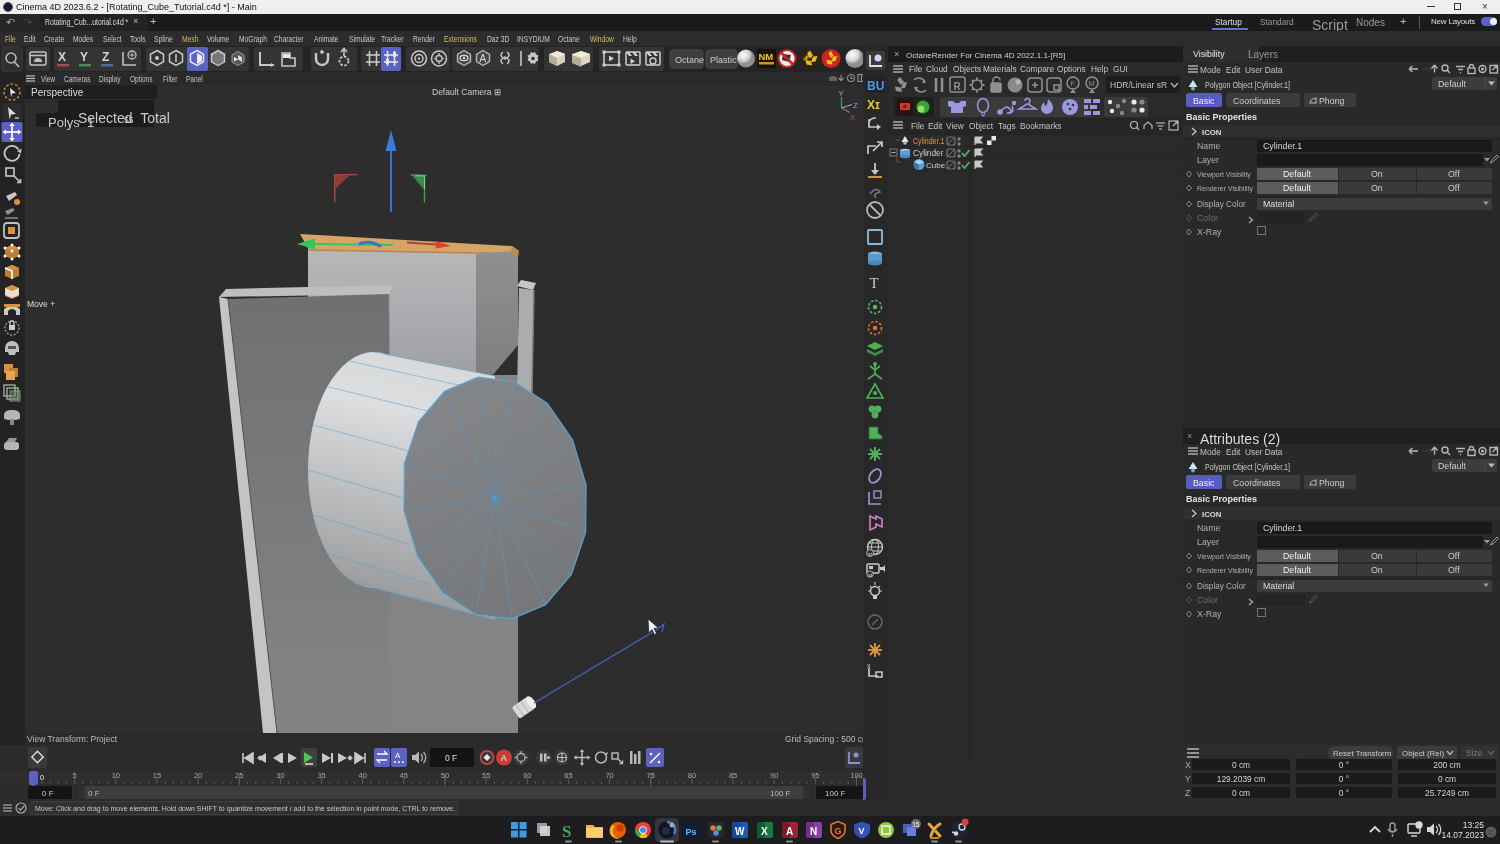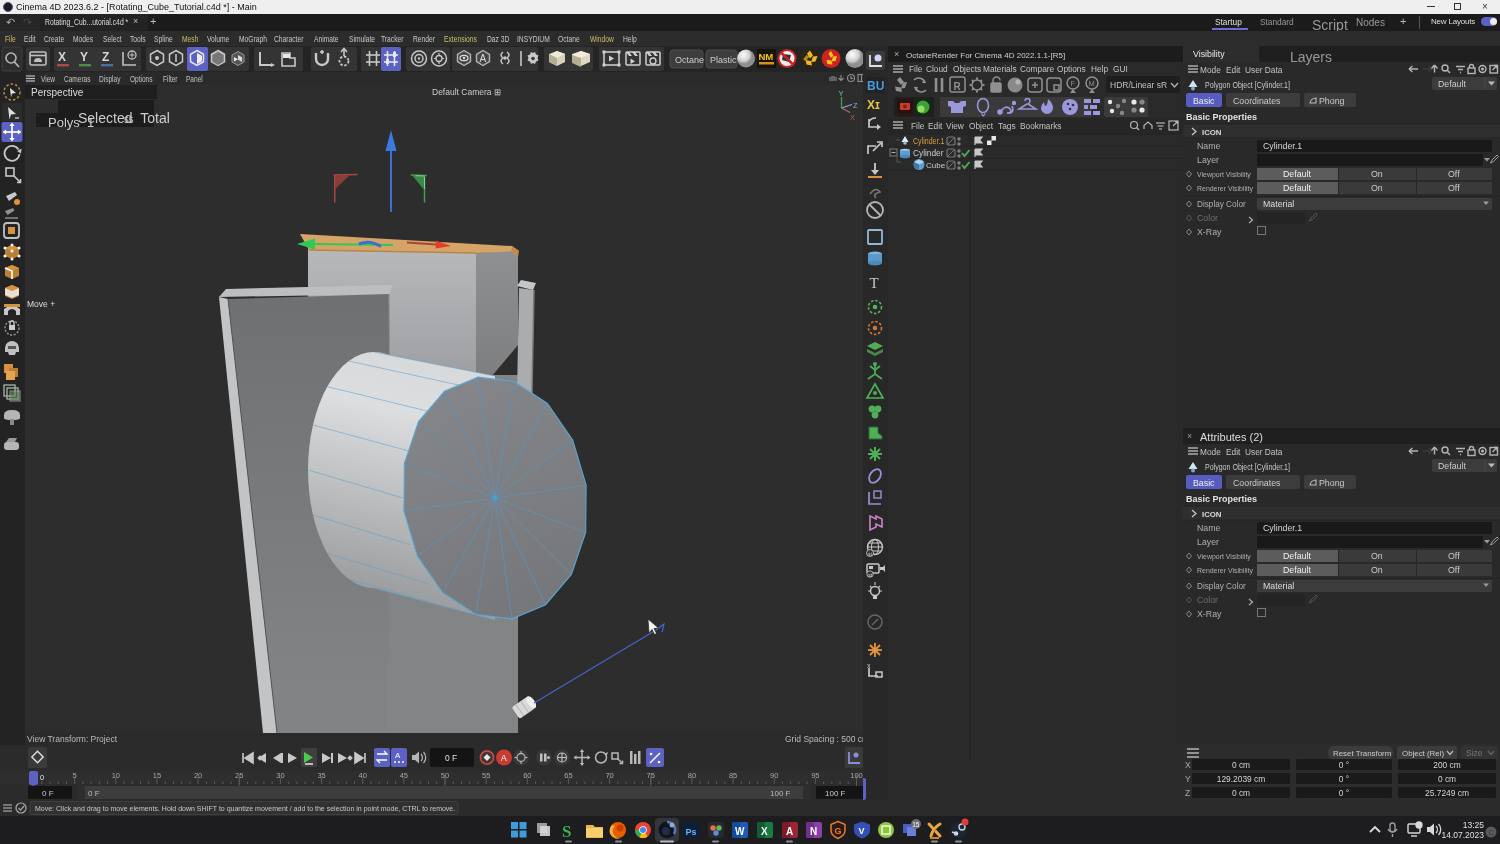--- a/index.html
+++ b/index.html
@@ -1049,21 +1049,21 @@
 <path d="M74 119 l2.5 3 l5 -6" fill="none" stroke="#4fae56" stroke-width="1.8"></path>
 <path d="M87 115 v8 M87 115 h7 l-2.5 3 l2.5 3 h-7" fill="#c8c8c8" stroke="#c8c8c8" stroke-width="1.2"></path>
 </svg>
 
 <div class="abs" style="left:1183px;top:46px;width:317px;height:754px;background:#292929"></div>
 <div id="attrs">
 
 <div class="abs" style="left:1183px;top:46px;width:317px;height:16px;background:#1f1f1f"></div>
 <div class="abs" style="left:1183px;top:46px;width:76px;height:16px;background:#2d2d2d"></div>
 <div class="abs txt" style="left:1193px;top:49px;font-size:8.8px;color:#e8e8e8">Visibility</div>
-<div class="abs txt" style="left:1290px;top:49px;font-size:14px;color:#999">Layers</div>
+<div class="abs txt" style="left:1248px;top:49px;font-size:10px;color:#999">Layers</div>
 
 <svg class="abs" style="left:1183px;top:62px" width="317" height="366" viewBox="0 0 317 366">
 <g id="apanel" font-family="Liberation Sans">
 <g stroke="#c0c0c0" stroke-width="1.3">
           <line x1="5" y1="4" x2="15" y2="4"></line>
           <line x1="5" y1="7" x2="15" y2="7"></line>
           <line x1="5" y1="10" x2="15" y2="10"></line>
         </g>
 <text x="17" y="10.5" font-size="8.3" fill="#c4c4c4">Mode</text>
 <text x="43" y="10.5" font-size="8.3" fill="#c4c4c4">Edit</text>
@@ -1136,21 +1136,21 @@
 <path d="M66 155 l3.5 3 l-3.5 3" fill="none" stroke="#aaa" stroke-width="1.3"></path>
 <rect x="74" y="150" width="48" height="12" rx="1" fill="#242424"></rect>
         <path d="M133 151 l-5 5 l-1.5 3 l3 -1.5 l5 -5 z" fill="none" stroke="#555" stroke-width="1"></path>
 <path d="M6 167 l2.5 3 l-2.5 3 l-2.5 -3 z" fill="none" stroke="#888" stroke-width="1"></path>
 <text x="14" y="173" font-size="8.8" fill="#b0b0b0">X-Ray</text>
 <rect x="74.5" y="164.5" width="8" height="8" fill="none" stroke="#777" stroke-width="1"></rect>
 </g>
 </svg>
 <div class="abs" style="left:1183px;top:428px;width:317px;height:16px;background:#1f1f1f"></div>
 <div class="abs txt" style="left:1187px;top:431px;font-size:8.8px;color:#999">×</div>
-<div class="abs txt" style="left:1200px;top:431px;font-size:11px;color:#ddd">Attributes (2)</div>
+<div class="abs txt" style="left:1200px;top:431px;font-size:14px;color:#ddd">Attributes (2)</div>
 <svg class="abs" style="left:1183px;top:444px" width="317" height="300" viewBox="0 0 317 300">
 <use href="#apanel"></use>
 </svg>
 
 <div class="abs" style="left:1183px;top:744px;width:317px;height:56px;background:#2c2c2c"></div>
 <svg class="abs" style="left:1183px;top:744px" width="317" height="56" viewBox="0 0 317 56">
 <g stroke="#c0c0c0" stroke-width="1.4">
         <line x1="4" y1="5" x2="16" y2="5"></line>
         <line x1="4" y1="9" x2="16" y2="9"></line>
         <line x1="4" y1="13" x2="16" y2="13"></line>

